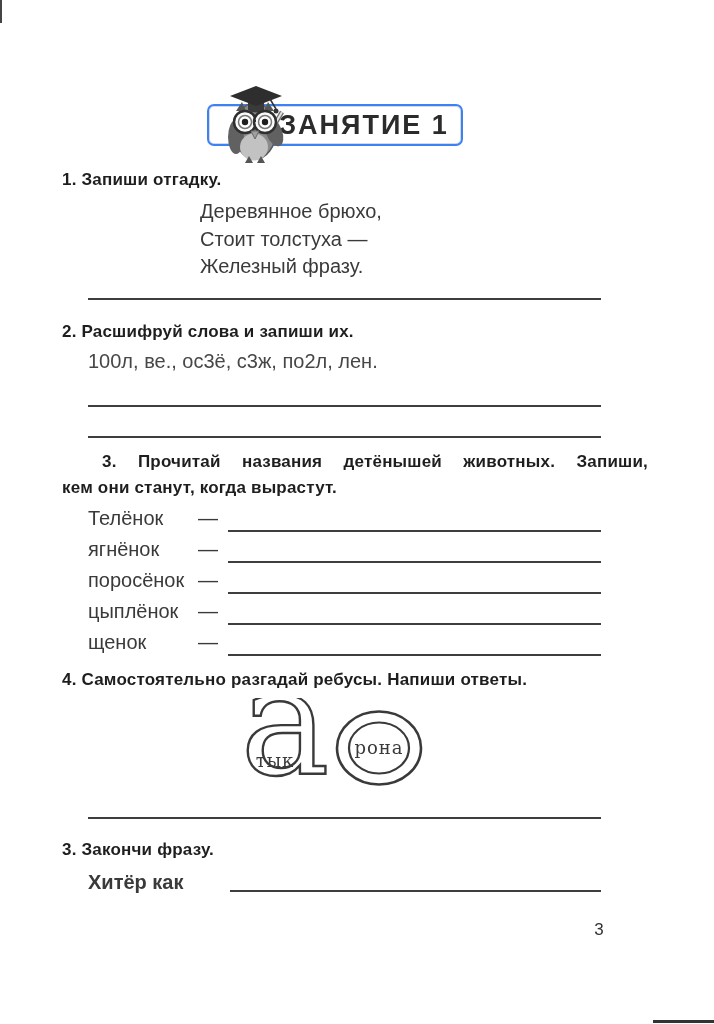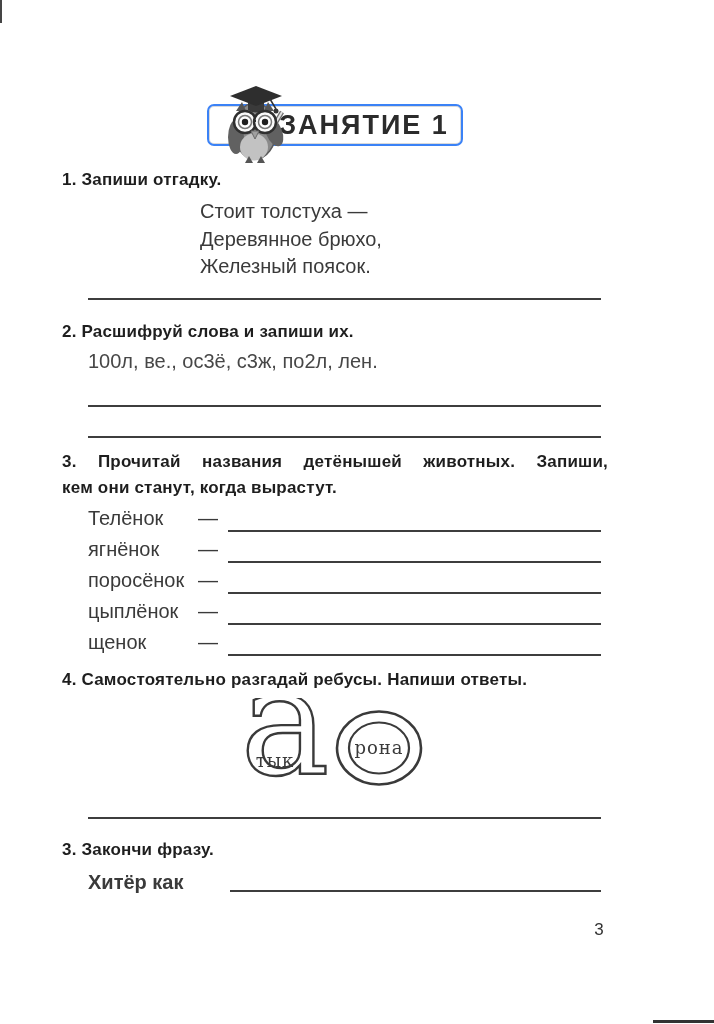--- a/index.html
+++ b/index.html
@@ -21,21 +21,21 @@
     letter-spacing:2px; white-space:nowrap;
   }
   .owl { position:absolute; left:218px; top:84px; }
 
   
   .task-heading {
     position:absolute; left:62px; font-size:17px; font-weight:bold;
     color:#1e1e1e; letter-spacing:0.2px; white-space:nowrap;
   }
   .task-heading.wrap { white-space:normal; width:546px; }
-  .just { text-align:justify; text-align-last:justify; }
+  .just { text-align:justify; text-align-last:justify;margin-left:40px; }
   .body-text { position:absolute; font-size:20px; color:#3a3a3a; }
   .riddle { left:200px; top:198px; line-height:27.5px; }
   .cipher { left:88px; top:350px; color:#474747; }
   .wline { position:absolute; height:2px; background:#3e3e3e; }
   .animal-word { left:88px; white-space:nowrap; }
   .animal-dash { left:198px; }
   .prompt { left:88px; top:871px;font-weight:bold; }
   .page-number { position:absolute; left:588px; top:920px; width:22px;
     text-align:center; font-size:17px; color:#333; }
   .rebus { position:absolute; }
@@ -79,23 +79,23 @@
     <line x1="36" y1="37" x2="38" y2="37" stroke="#2f2f2f" stroke-width="2"></line>
 
     <polygon points="33,47 41,47 37,55" fill="#9f9f9f" stroke="#6a6a6a" stroke-width="1"></polygon>
 
     <polygon points="27,79 31,72 35,79" fill="#555"></polygon>
     <polygon points="39,79 43,72 47,79" fill="#555"></polygon>
   </svg>
 
   <div class="task-heading" style="top:170px;">1. Запиши отгадку.</div>
   <div class="body-text riddle">
+    <div>Деревянное брюхо,</div>
     <div>Стоит толстуха —</div>
-    <div>Деревянное брюхо,</div>
-    <div>Железный поясок.</div>
+    <div>Железный фразу.</div>
   </div>
   <div class="wline" style="left:88px;top:298px;width:513px;"></div>
 
   <div class="task-heading" style="top:322px;">2. Расшифруй слова и запиши их.</div>
   <div class="body-text cipher">100л, ве., ос3ё, с3ж, по2л, лен.</div>
   <div class="wline" style="left:88px;top:405px;width:513px;"></div>
   <div class="wline" style="left:88px;top:436px;width:513px;"></div>
 
   <div class="task-heading wrap just" style="top:452px;">3. Прочитай названия детёнышей животных. Запиши,</div>
   <div class="task-heading wrap" style="top:478px;">кем они станут, когда вырастут.</div>

